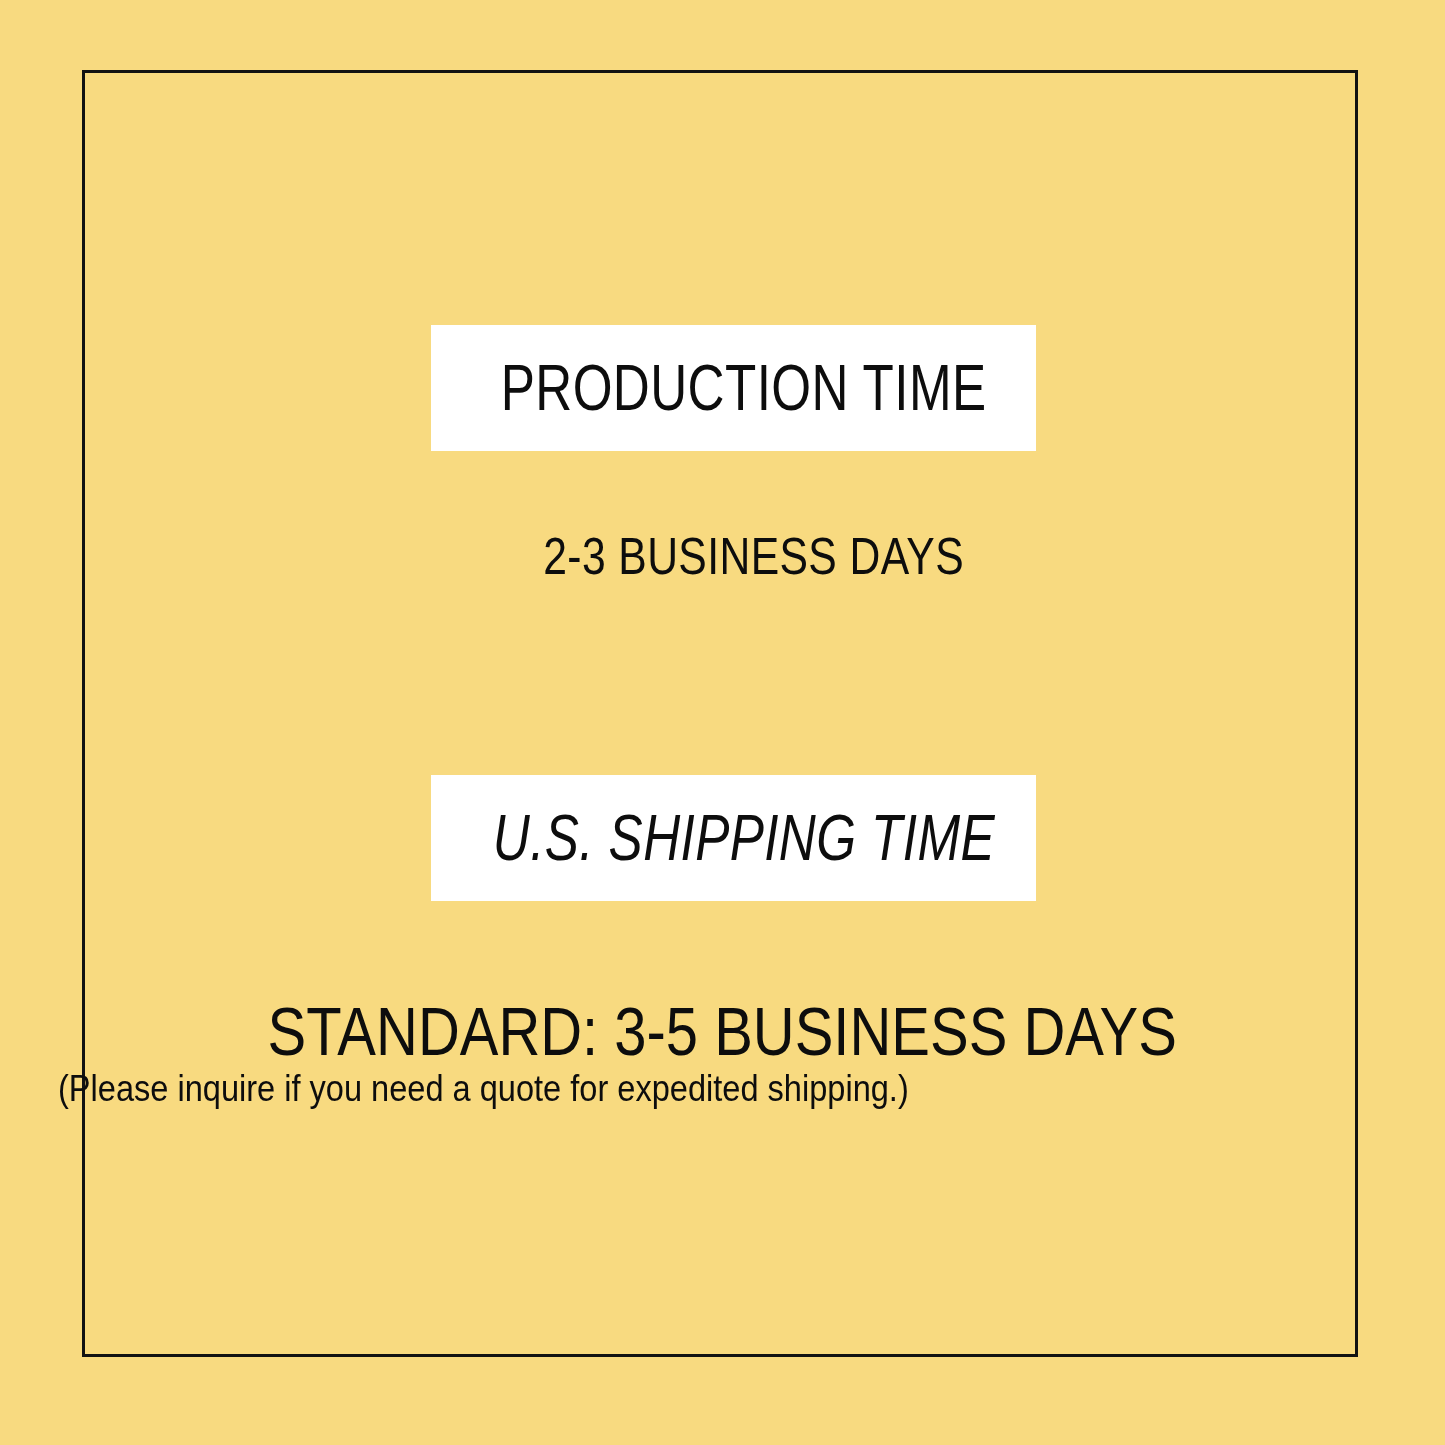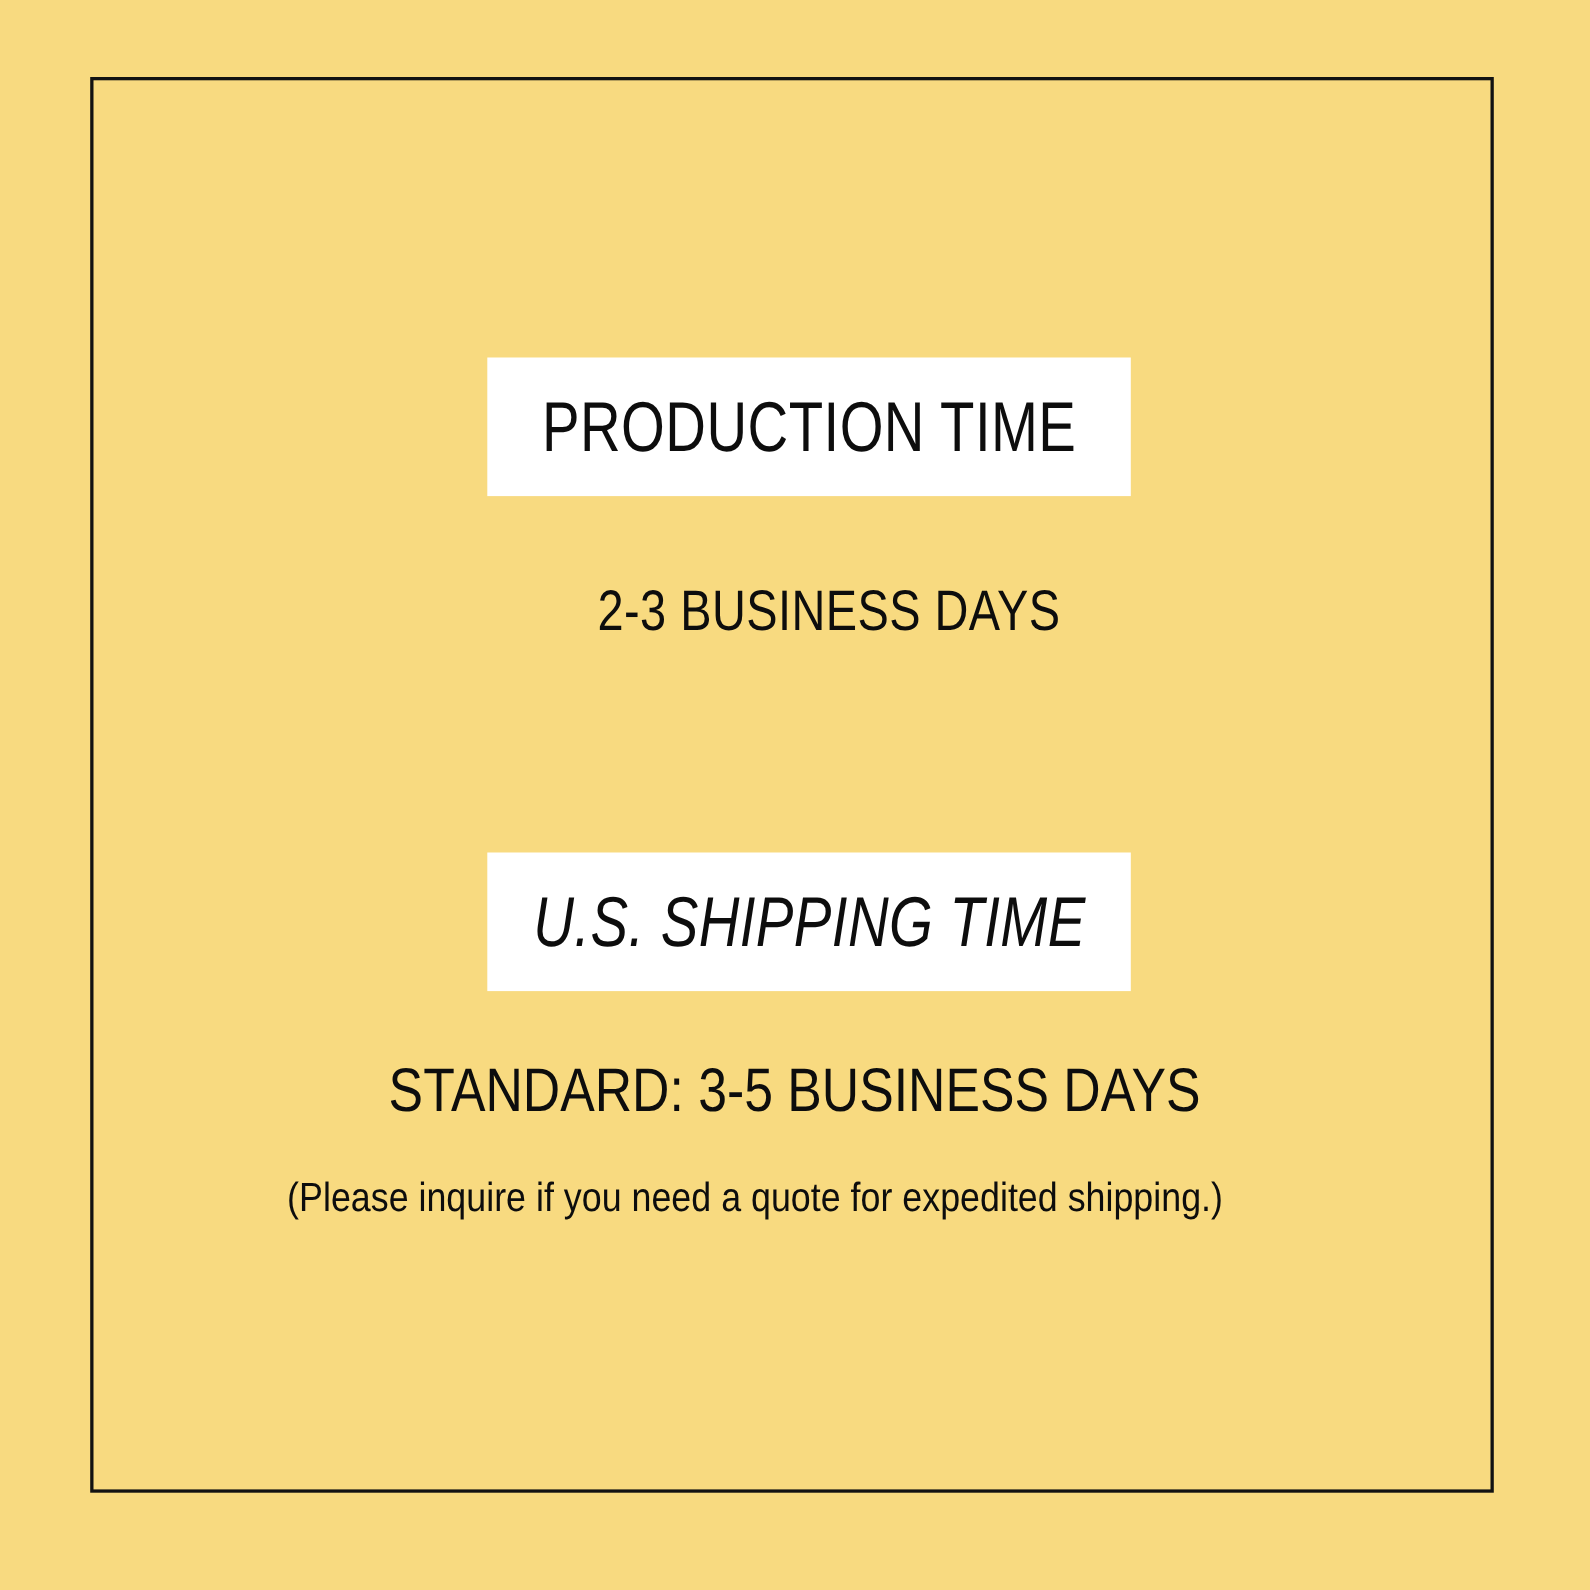--- a/index.html
+++ b/index.html
@@ -37,27 +37,28 @@
     position: absolute;
     left: 0;
     top: 0;
     width: 1445px;
     height: 1445px;
   }
 
   
   .label-box {
     position: absolute;
-    left: 443px;
+    left: 431px;
     width: 585px;
     height: 126px;
     background: #ffffff;
     display: flex;
     align-items: center;
     justify-content: center;
+    padding-left: 20px;
   }
   .label-box--production { top: 325px; }
   .label-box--shipping   { top: 775px; font-style: italic; }
 
   .label-text {
     display: block;
     font-size: 64px;
     line-height: 1;
     font-weight: 400;
     letter-spacing: 0.5px;
@@ -84,37 +85,36 @@
     letter-spacing: 0.5px;
     padding-left: 31px;
   }
   .headline--production .ht {
     display: inline-block;
     transform: scaleX(0.82);
     transform-origin: center center;
   }
 
   .headline--standard {
-    top: 963px;
-    font-size: 56px;
+    top: 997px;
+    font-size: 69px;
     letter-spacing: 0px;
   }
   .headline--standard .ht {
     display: inline-block;
     transform: scaleX(0.84);
     transform-origin: center center;
   }
 
   
   .note {
     position: absolute;
     left: 0;
     top: 1070px;
     width: 1373px;
-    text-align: center;
     white-space: nowrap;
     font-size: 37px;
     line-height: 1;
     font-weight: 400;
     color: #0d0d0d;
   }
   .note .ht {
     display: inline-block;
     transform: scaleX(0.88);
     transform-origin: center center;

